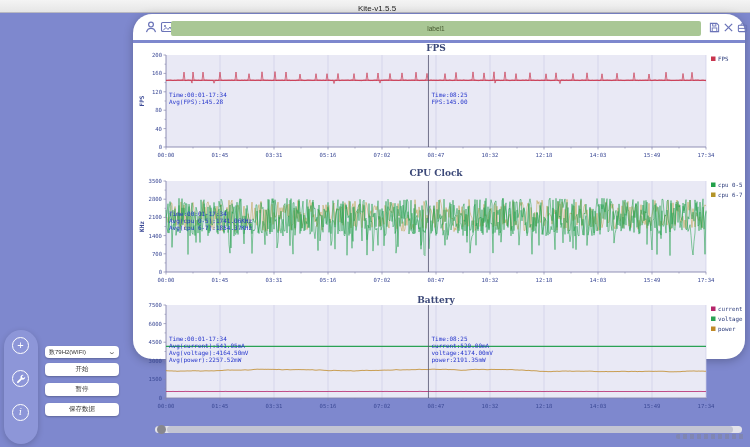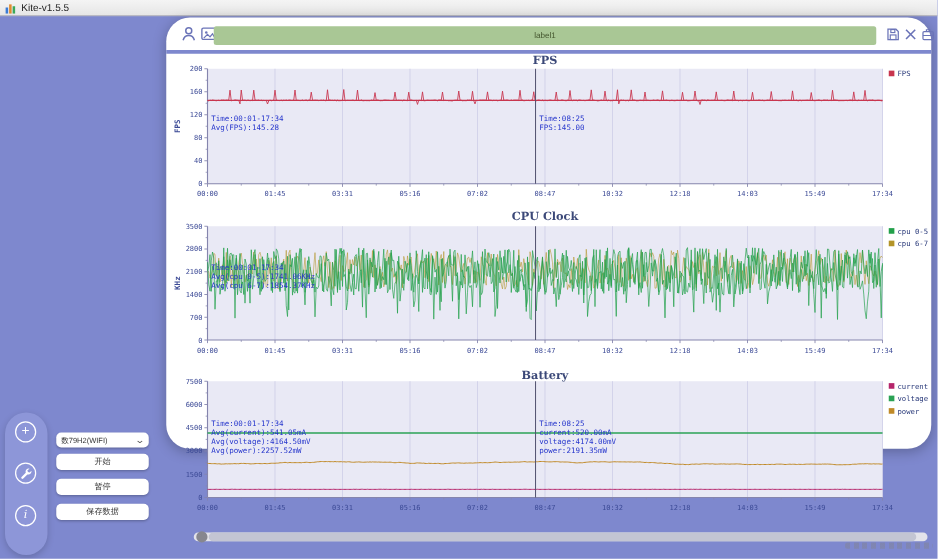--- a/index.html
+++ b/index.html
@@ -7,21 +7,21 @@
     width:750px;height:447px;overflow:hidden;position:relative;
     background:#7e88ce;
     font-family:"Liberation Sans", sans-serif;
     -webkit-font-smoothing:antialiased;
   }
   
   .titlebar{
     position:absolute;left:0;top:0;width:750px;height:13px;
     background:linear-gradient(#f4f4f4,#e6e6e6);
     border-bottom:1px solid #b9b9c2;
-    display:flex;align-items:center;gap:4px;padding-left:4px;box-sizing:border-box;
+    display:flex;align-items:center;gap:4px;padding-left:4px;box-sizing:border-box;flex-direction:column;
   }
   .titlebar .app-title{font-size:8px;color:#222;}
   
   .rail{
     position:absolute;left:4px;top:330px;width:34px;height:114px;
     background:#8d96d8;border-radius:17px;
     box-shadow:0 2px 6px rgba(0,0,0,.18);
   }
   .rail-btn{
     position:absolute;left:8px;width:17px;height:17px;border:1.4px solid #fff;

